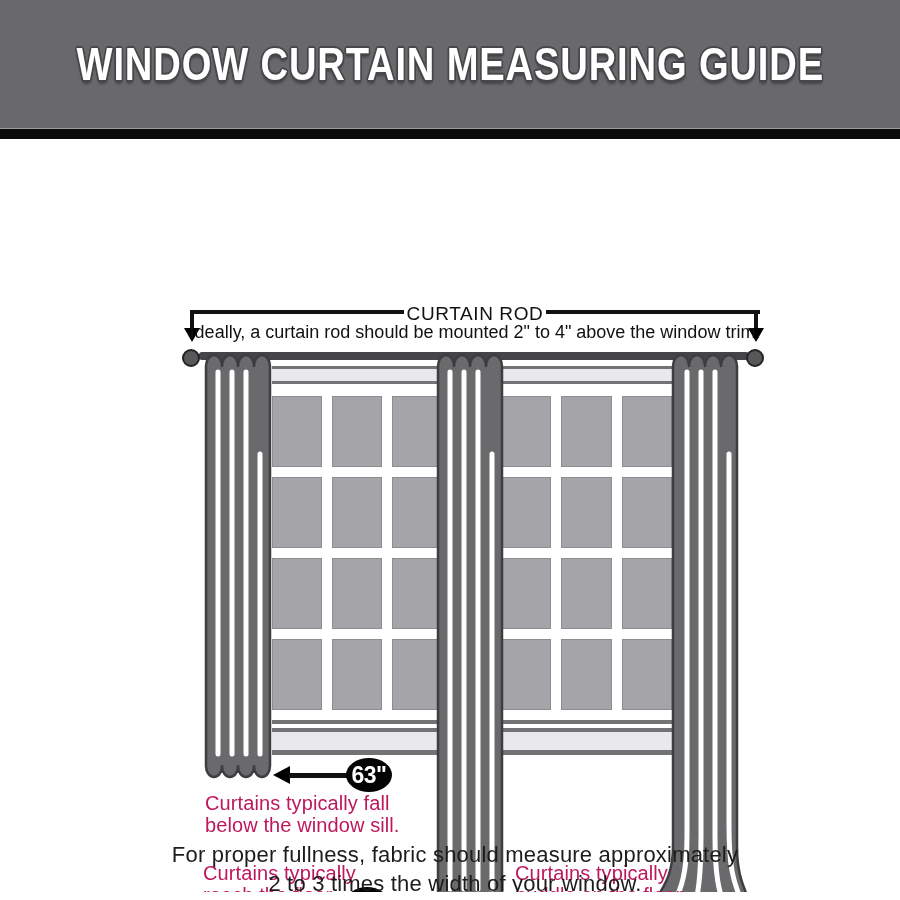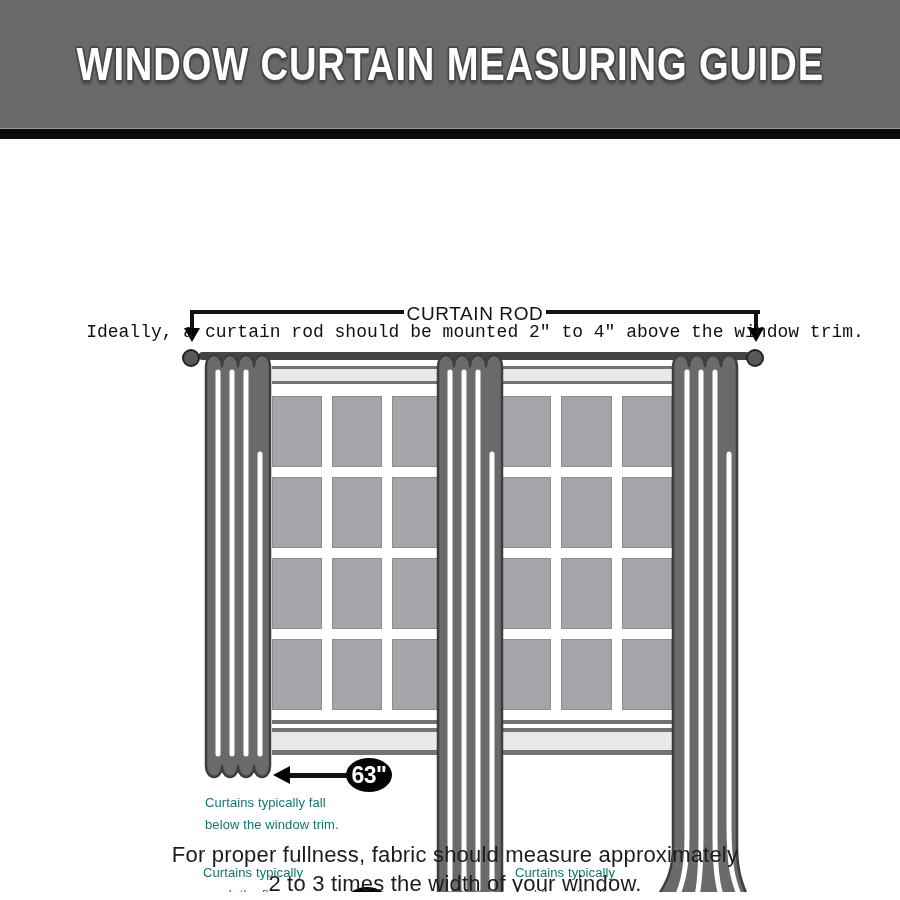--- a/index.html
+++ b/index.html
@@ -17,27 +17,27 @@
       -2px 0 0 #47474b, 2px 0 0 #47474b, 0 -2px 0 #47474b, 0 2px 0 #47474b,
       -1.5px -1.5px 0 #47474b, 1.5px -1.5px 0 #47474b,
       -1.5px 1.5px 0 #47474b, 1.5px 1.5px 0 #47474b,
       0 4px 3px rgba(0,0,0,0.35);
   }
   .banner-divider{position:absolute;left:0;top:128px;width:900px;height:10px;background:#0b0b0b;border-top:1.5px solid #9b9b9d;}
 
   
   .abs{position:absolute;}
   .blk{background:#111;}
-  .caption{position:absolute;font-size:13px;line-height:22px;color:#0f766e;letter-spacing:0.1px;}
+  .caption{position:absolute;font-size:20px;line-height:22px;color:#be185d;letter-spacing:0.1px;}
 
   
   .callout-title{position:absolute;left:330px;top:165px;width:260px;text-align:center;
                  font-size:19px;letter-spacing:0.6px;color:#111;}
   .callout-sub{position:absolute;left:60px;top:184px;width:800px;text-align:center;
-               font-size:18px;color:#111;font-family:Liberation Mono, monospace;}
+               font-size:18px;color:#111;}
   .arrowhead-down{width:0;height:0;border-left:8px solid transparent;border-right:8px solid transparent;border-top:14px solid #000;}
   .arrowhead-left{width:0;height:0;border-top:9px solid transparent;border-bottom:9px solid transparent;border-right:17px solid #000;}
   .arrowhead-right{width:0;height:0;border-top:9px solid transparent;border-bottom:9px solid transparent;border-left:17px solid #000;}
 
   
   .rod{position:absolute;left:184px;top:214px;width:550px;height:8px;background:#454548;border-radius:3px;}
   .finial{position:absolute;width:18px;height:18px;border-radius:50%;background:#58585b;border:2px solid #232326;box-sizing:border-box;}
 
   
   .window{position:absolute;top:226px;height:391px;}
@@ -154,21 +154,21 @@
       <path d="M84,108 L84,480 C84,534 92,540 97,558" fill="none" stroke="#fff" stroke-width="5" stroke-linecap="round"></path>
     </svg>
 
     <div class="abs arrowhead-left" style="left:258px;top:628px;"></div>
     <div class="abs blk" style="left:274px;top:634.5px;width:60px;height:5px;"></div>
     <div class="badge" style="left:331px;top:620px;width:46px;height:34px;">
       <span>63"</span>
     </div>
     <div class="caption" style="left:190px;top:654px;">
       <div>Curtains typically fall</div>
-      <div>below the window trim.</div>
+      <div>below the window sill.</div>
     </div>
 
     <div class="caption" style="left:188px;top:724px;">
       <div>Curtains typically</div>
       <div>reach the floor.</div>
     </div>
     <div class="badge" style="left:330px;top:749px;width:44px;height:32px;">
       <span>85"</span>
     </div>
     <div class="abs blk" style="left:372px;top:760.5px;width:34px;height:5px;"></div>

